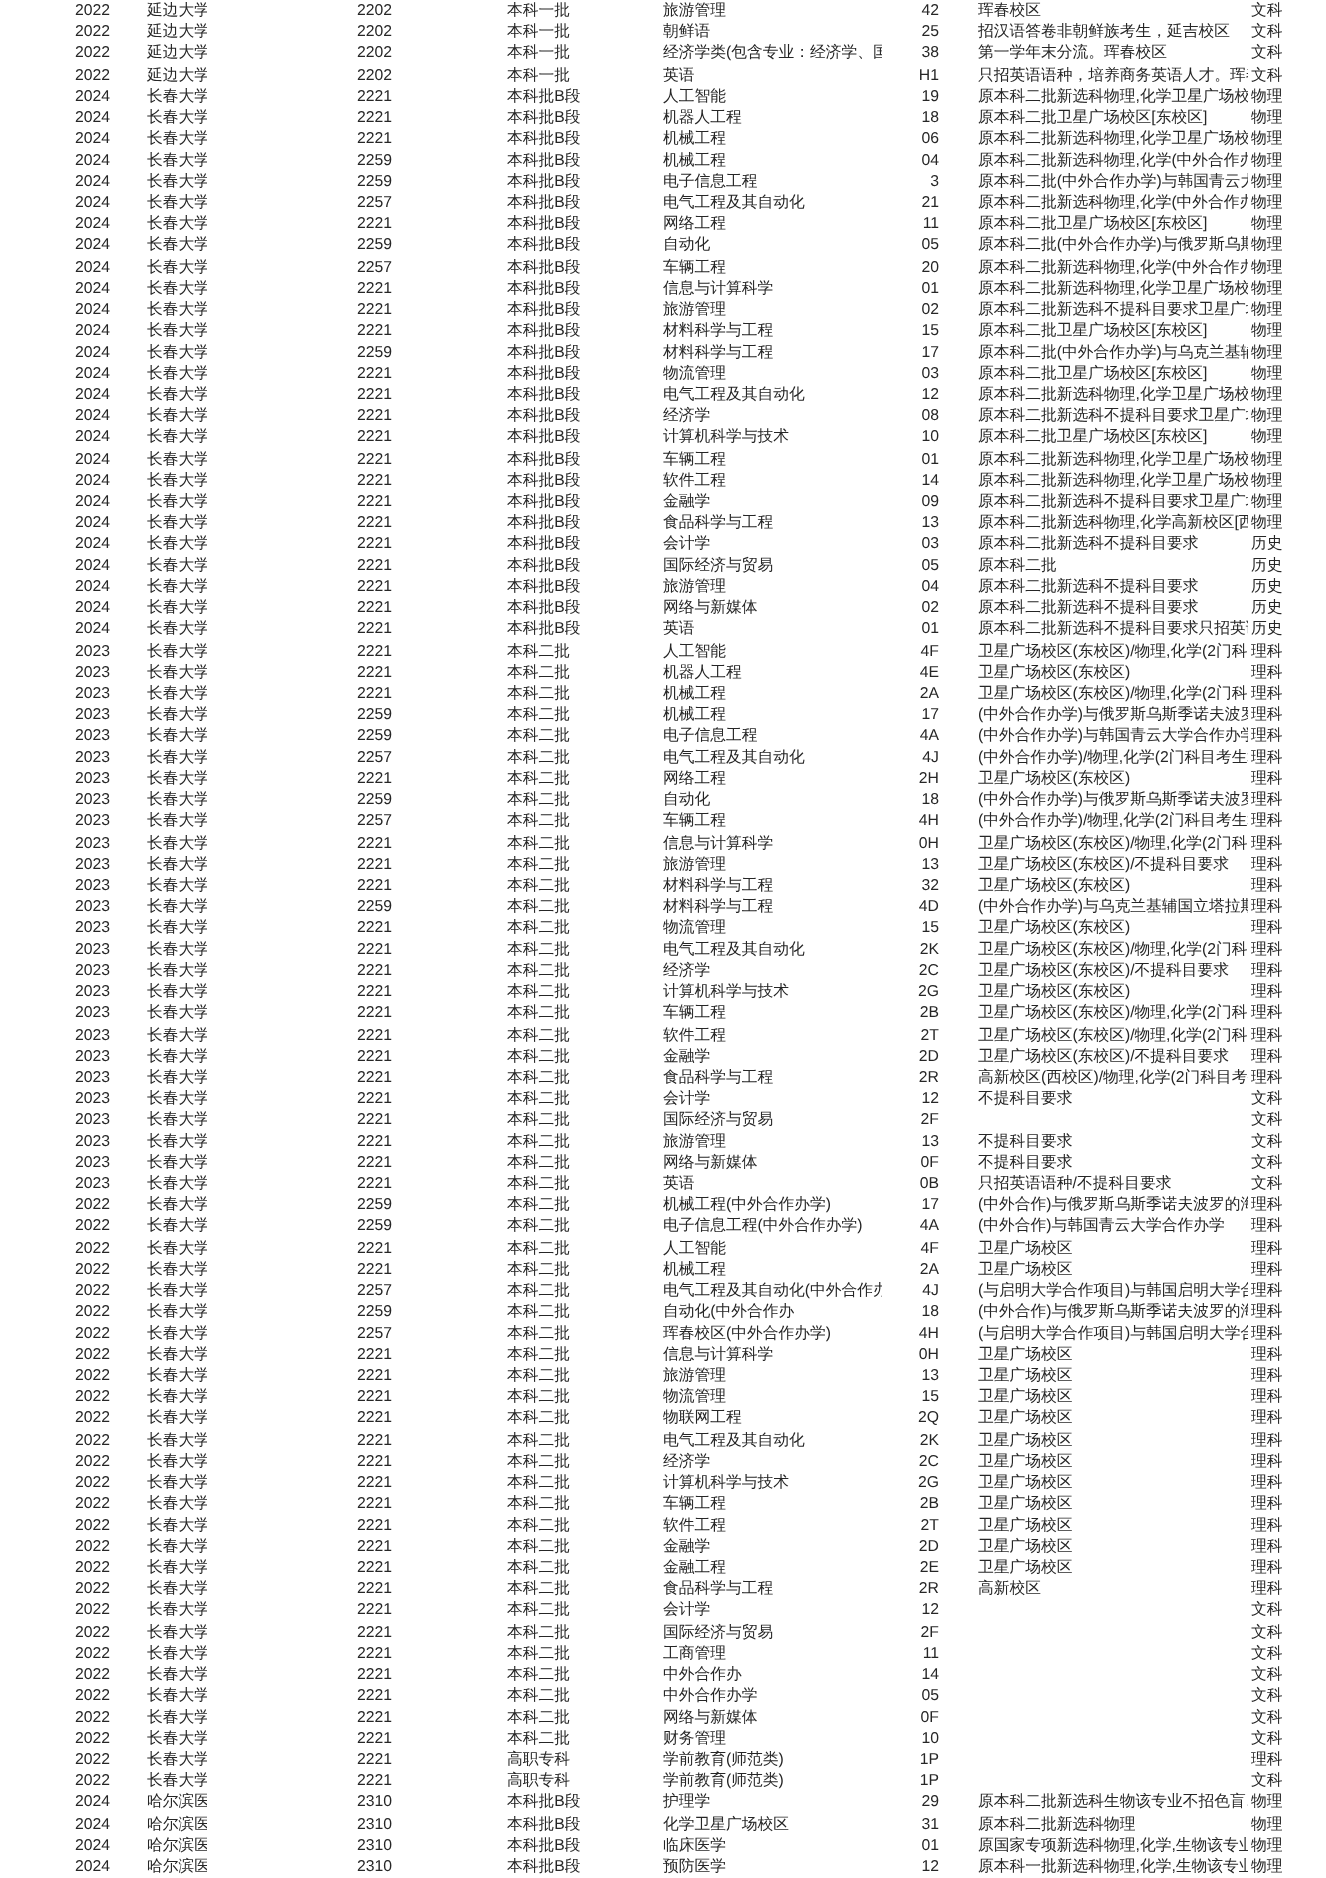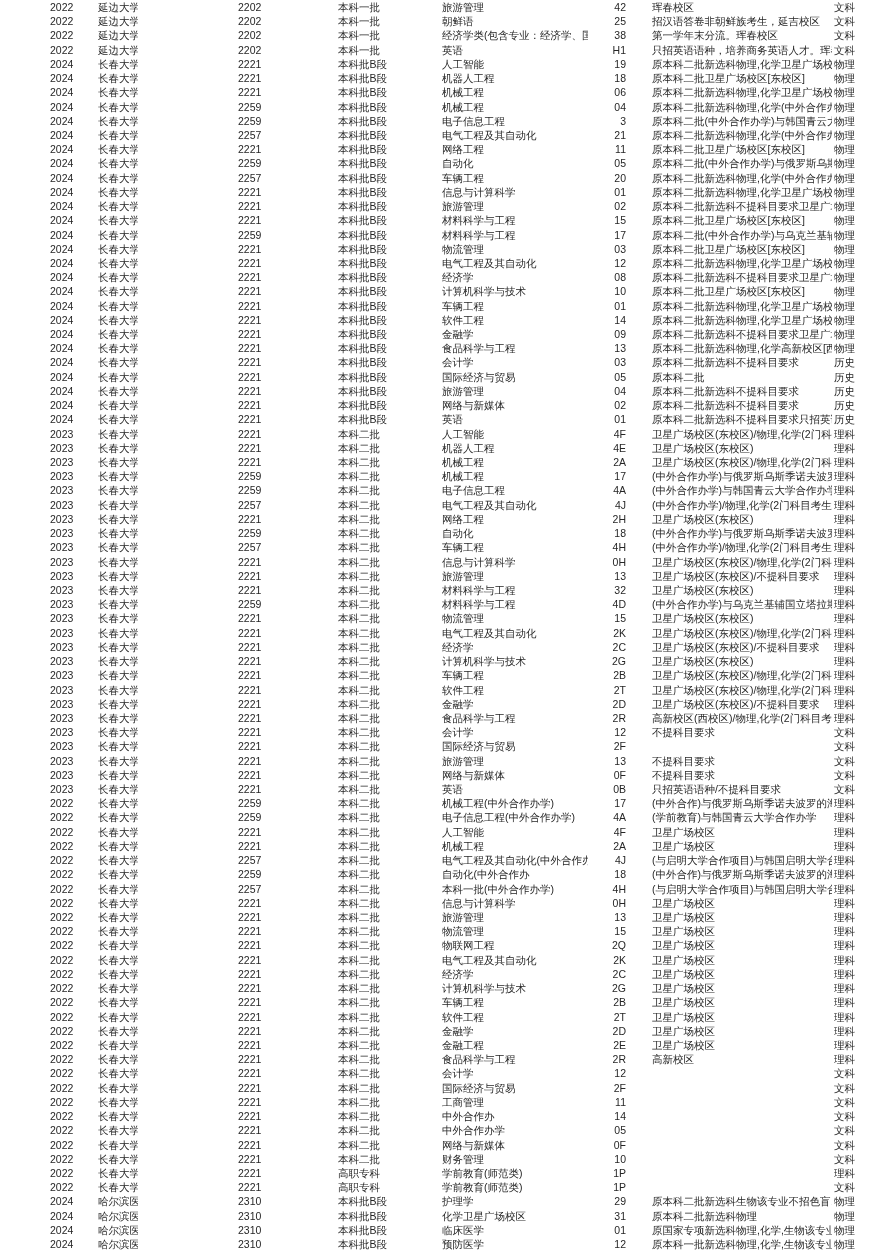--- a/index.html
+++ b/index.html
@@ -998,21 +998,21 @@
           <td class="year">2022</td>
           <td class="univ">长春大学</td>
           <td></td>
           <td class="code">2259</td>
           <td></td>
           <td class="batch">本科二批</td>
           <td></td>
           <td class="major">电子信息工程(中外合作办学)</td>
           <td class="plan">4A</td>
           <td></td>
-          <td class="remark">(学前教育)与韩国青云大学合作办学</td>
+          <td class="remark">(中外合作)与韩国青云大学合作办学</td>
           <td class="subject">理科</td>
           <td></td>
           <td class="count">4</td>
         </tr>
         <tr>
           <td class="year">2022</td>
           <td class="univ">长春大学</td>
           <td></td>
           <td class="code">2221</td>
           <td></td>
@@ -1075,21 +1075,21 @@
           <td class="count">3</td>
         </tr>
         <tr>
           <td class="year">2022</td>
           <td class="univ">长春大学</td>
           <td></td>
           <td class="code">2257</td>
           <td></td>
           <td class="batch">本科二批</td>
           <td></td>
-          <td class="major">本科一批(中外合作办学)</td>
+          <td class="major">珲春校区(中外合作办学)</td>
           <td class="plan">4H</td>
           <td></td>
           <td class="remark">(与启明大学合作项目)与韩国启明大学合作办</td>
           <td class="subject">理科</td>
           <td></td>
           <td class="count">3</td>
         </tr>
         <tr>
           <td class="year">2022</td>
           <td class="univ">长春大学</td>

